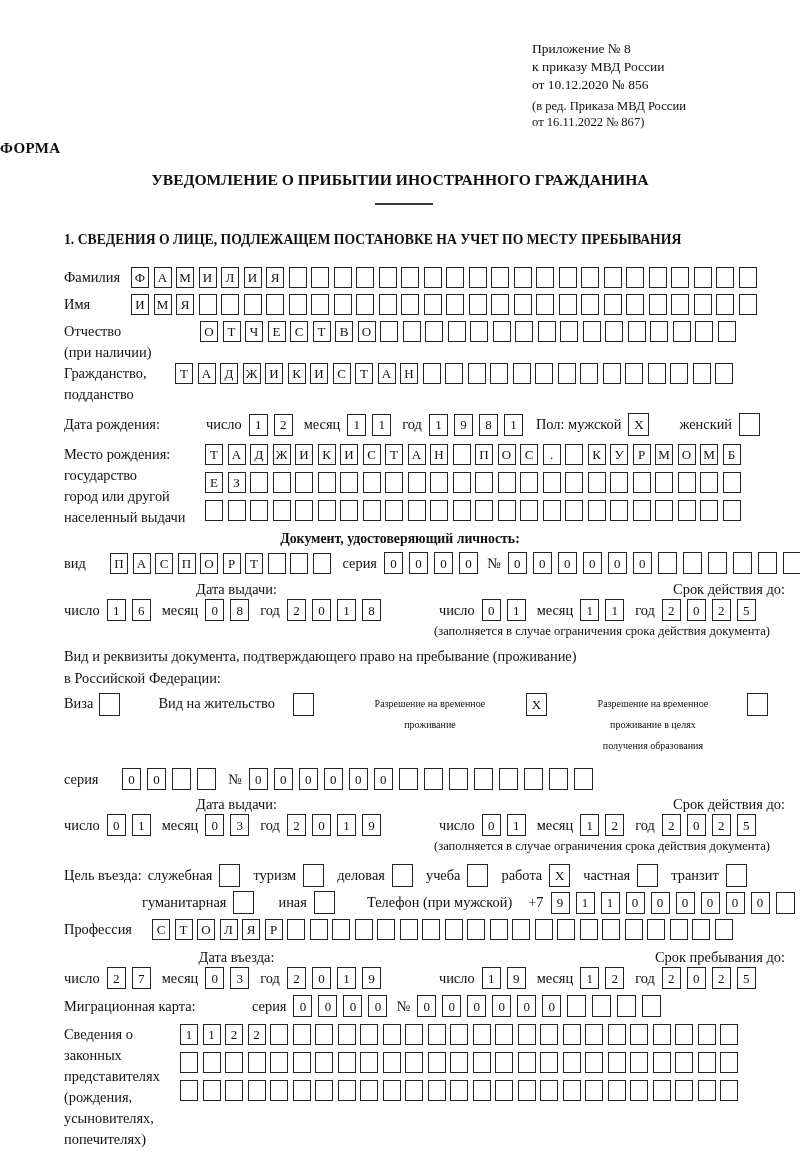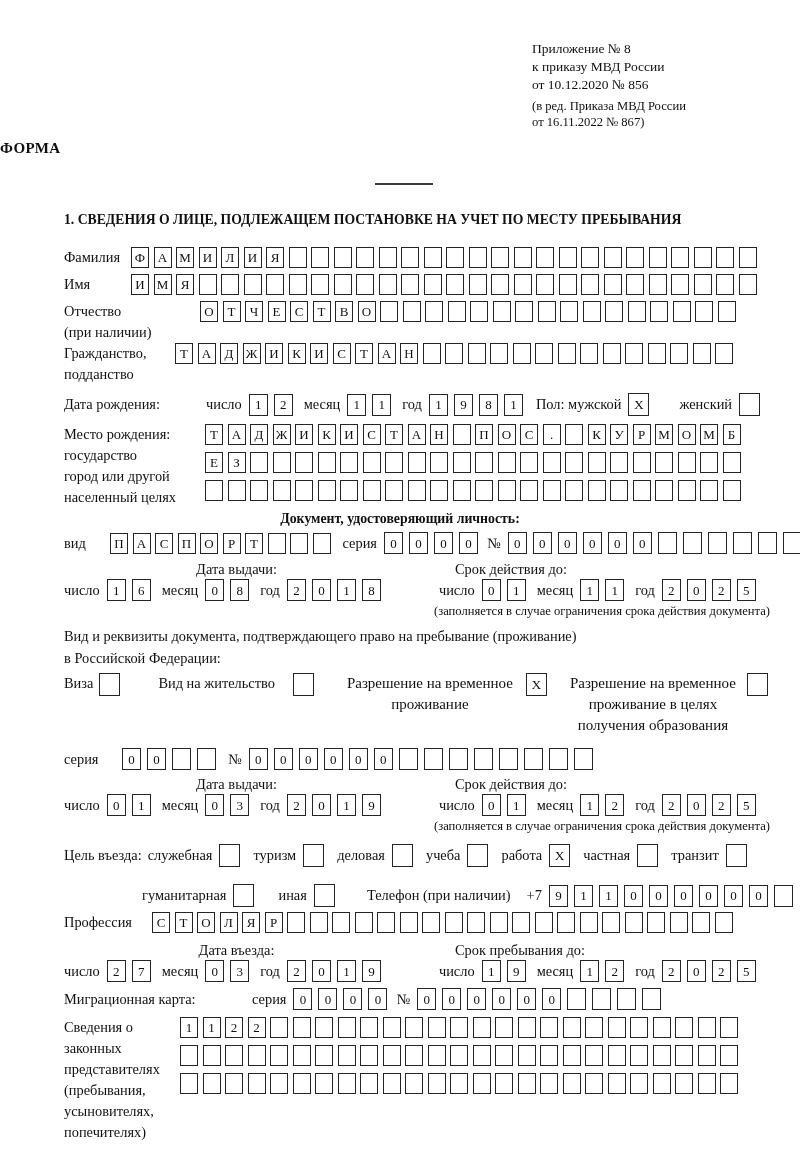--- a/index.html
+++ b/index.html
@@ -32,29 +32,29 @@
     width:19px;height:21px;border:1.6px solid #242424;background:#fff;
     display:inline-flex;align-items:center;justify-content:center;
     font-size:13.5px;flex:none;
   }
   .crline{display:flex;margin-bottom:7px}
 
   .center-b{margin-top:2px;text-align:center;font-weight:bold;font-size:13.8px;line-height:17px}
 
   .dheads{display:flex;margin-left:64px;font-size:14.4px;line-height:18px}
   .dh1{width:345px;text-align:center;flex:none}
-  .dh2{width:330px;text-align:left;flex:none;margin-left:46px}
+  .dh2{width:330px;text-align:right;flex:none;margin-left:46px}
   .dline{display:flex;align-items:center;margin-left:64px;margin-top:1px}
   .dgroup{display:inline-flex;align-items:center;flex:none}
   .dlbl{font-size:14.4px;margin-right:7px;white-space:nowrap}
   .gap-m{margin-left:11px}
   .dnote{text-align:right;margin:3px 30px 0 0;font-size:12.6px;line-height:15px}
 
   .intro{margin:8px 30px 0 64px;font-size:14.4px;line-height:19px}
-  .optlines div{font-size:15px;line-height:21px;text-align:center;white-space:nowrap}
+  .optlines div{font-size:10px;line-height:21px;text-align:center;white-space:nowrap}
   .opt{display:inline-flex;align-items:flex-start;flex:none}
 
   .popt{display:inline-flex;align-items:center;flex:none}
   .popt .cbox{margin-left:7px}
 
   .note-c{font-size:12.6px;line-height:15px;text-align:center;margin-top:8px}
 </style>
 </head>
 <body>
 
@@ -64,20 +64,21 @@
   <div>от 10.12.2020 № 856</div>
   <div class="hdr-sub">
     <div>(в ред. Приказа МВД России</div>
     <div>от 16.11.2022 № 867)</div>
   </div>
 </div>
 
 <div class="forma">ФОРМА</div>
 
 <div class="title">
+  <div>УВЕДОМЛЕНИЕ О ПРИБЫТИИ ИНОСТРАННОГО ГРАЖДАНИНА</div>
   <div>
     <span class="blank-line"></span>
   </div>
 </div>
 
 <div class="sec">1. СВЕДЕНИЯ О ЛИЦЕ, ПОДЛЕЖАЩЕМ ПОСТАНОВКЕ НА УЧЕТ ПО МЕСТУ ПРЕБЫВАНИЯ</div>
 
 <div class="frow" style="margin-top:20px">
   <span class="lbl" style="width:67px">Фамилия</span>
   <span class="cellrow">
@@ -236,21 +237,21 @@
   <span class="cbox">X</span>
   <span class="dlbl" style="margin-left:30px">женский</span>
   <span class="cbox"></span>
 </div>
 
 <div class="frow" style="margin-top:8px">
   <span class="lblcol" style="width:141px">
     <div>Место рождения:</div>
     <div>государство</div>
     <div>город или другой</div>
-    <div>населенный целях</div>
+    <div>населенный выдачи</div>
   </span>
   <span>
     <span class="crline cellrow">
         <span class="cell">Т</span>
         <span class="cell">А</span>
         <span class="cell">Д</span>
         <span class="cell">Ж</span>
         <span class="cell">И</span>
         <span class="cell">К</span>
         <span class="cell">И</span>
@@ -542,30 +543,30 @@
   <span class="popt" style="margin-right:13px">
     <span class="lbl">частная</span>
     <span class="cbox"></span>
   </span>
   <span class="popt">
     <span class="lbl">транзит</span>
     <span class="cbox"></span>
   </span>
 </div>
 
-<div class="frow" style="margin-top:17px;margin-left:142px;align-items:center">
+<div class="frow" style="margin-top:4px;margin-left:142px;align-items:center">
   <span class="popt" style="margin-right:24px">
     <span class="lbl">гуманитарная</span>
     <span class="cbox"></span>
   </span>
   <span class="popt" style="margin-right:32px">
     <span class="lbl">иная</span>
     <span class="cbox"></span>
   </span>
-  <span class="lbl" style="margin-right:16px">Телефон (при наличии)</span>
+  <span class="lbl" style="margin-right:16px">Телефон (при мужской)</span>
   <span class="lbl" style="margin-right:7px">+7</span>
   <span class="cellrow bcells">
       <span class="cell">9</span>
       <span class="cell">1</span>
       <span class="cell">1</span>
       <span class="cell">0</span>
       <span class="cell">0</span>
       <span class="cell">0</span>
       <span class="cell">0</span>
       <span class="cell">0</span>
@@ -673,21 +674,21 @@
       <span class="cell"></span>
       <span class="cell"></span>
     </span>
 </div>
 
 <div class="frow" style="margin-top:7px">
   <span class="lblcol" style="width:116px">
     <div>Сведения о</div>
     <div>законных</div>
     <div>представителях</div>
-    <div>(пребывания,</div>
+    <div>(рождения,</div>
     <div>усыновителях,</div>
     <div>попечителях)</div>
   </span>
   <span>
     <span class="crline cellrow">
         <span class="cell">1</span>
         <span class="cell">1</span>
         <span class="cell">2</span>
         <span class="cell">2</span>
         <span class="cell"></span>

